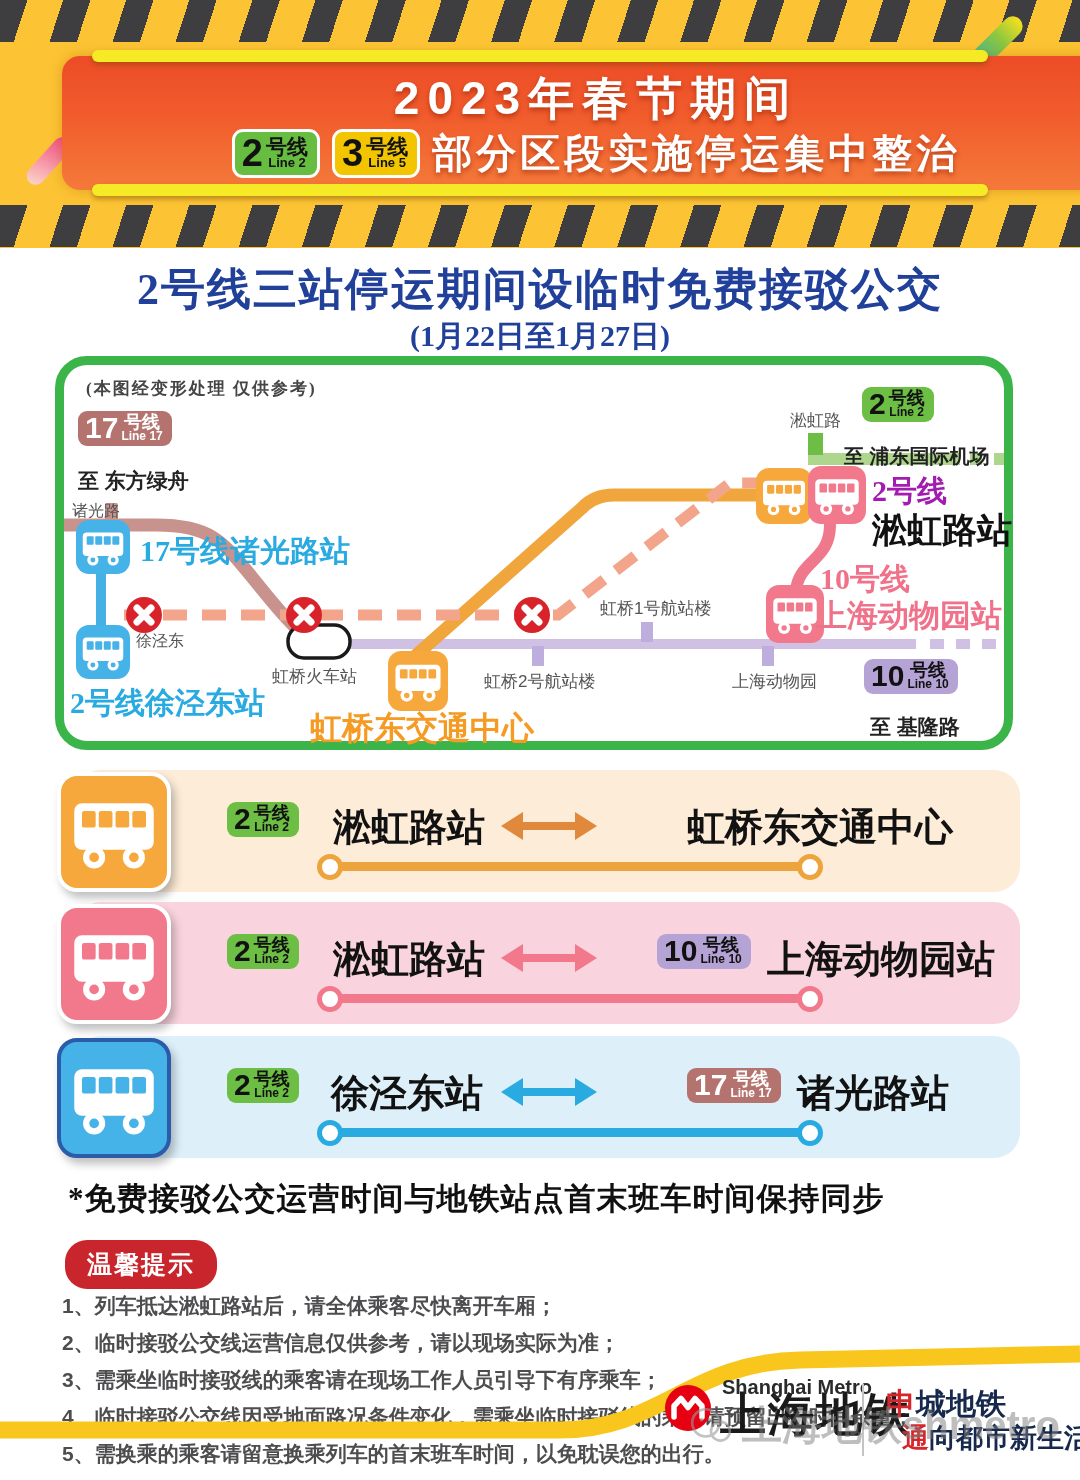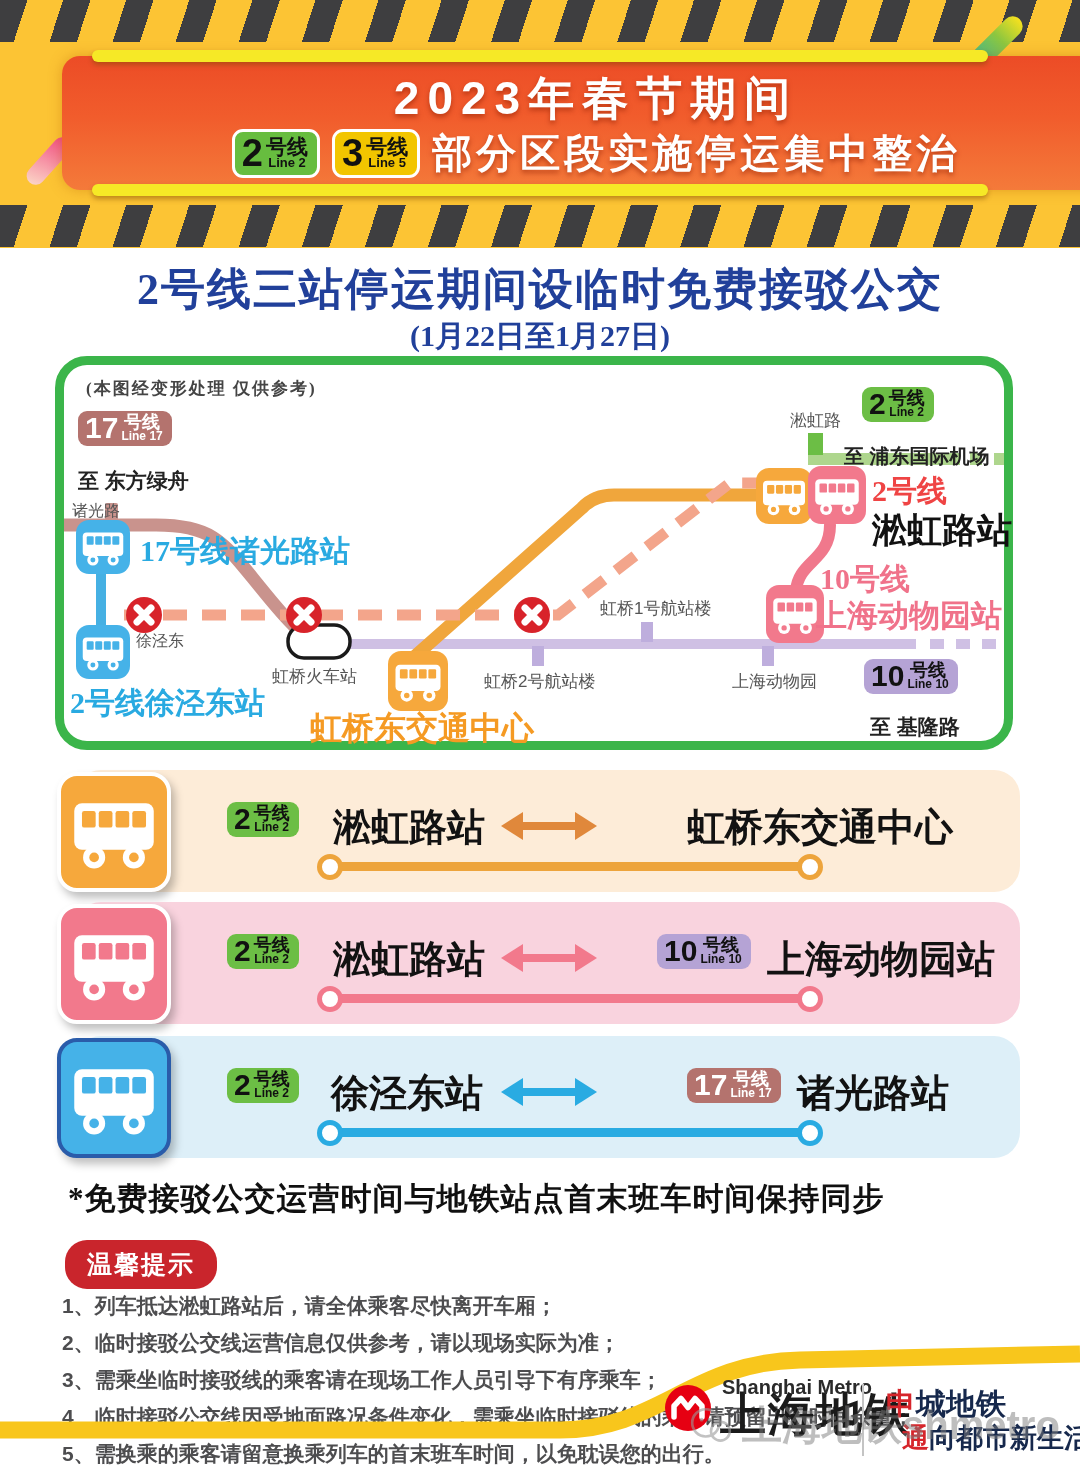--- a/index.html
+++ b/index.html
@@ -235,21 +235,21 @@
           <rect x="6" y="11" width="36" height="21" rx="3.5" fill="#fff"></rect>
           <rect x="9.5" y="14.5" width="6.2" height="7.5" rx="1" fill="currentColor"></rect>
           <rect x="17.1" y="14.5" width="6.2" height="7.5" rx="1" fill="currentColor"></rect>
           <rect x="24.7" y="14.5" width="6.2" height="7.5" rx="1" fill="currentColor"></rect>
           <rect x="32.3" y="14.5" width="6.2" height="7.5" rx="1" fill="currentColor"></rect>
           <circle cx="15" cy="35.5" r="5" fill="#fff"></circle>
           <circle cx="15" cy="35.5" r="2.2" fill="currentColor"></circle>
           <circle cx="33" cy="35.5" r="5" fill="#fff"></circle>
           <circle cx="33" cy="35.5" r="2.2" fill="currentColor"></circle>
         </svg></div>
-    <div class="lbl kai" style="left:808px;top:106px;font-size:30px;color:#ef4444;">2号线</div>
+    <div class="lbl kai" style="left:808px;top:106px;font-size:30px;color:#a21caf;">2号线</div>
     <div class="lbl kai" style="left:808px;top:142px;font-size:35px;color:#111;">淞虹路站</div>
 
     <div class="busicon" style="left:702px;top:220px;width:58px;height:58px;background:#f2798c;color:#f2798c;"><svg viewBox="0 0 48 48" width="100%" height="100%">
           <rect x="6" y="11" width="36" height="21" rx="3.5" fill="#fff"></rect>
           <rect x="9.5" y="14.5" width="6.2" height="7.5" rx="1" fill="currentColor"></rect>
           <rect x="17.1" y="14.5" width="6.2" height="7.5" rx="1" fill="currentColor"></rect>
           <rect x="24.7" y="14.5" width="6.2" height="7.5" rx="1" fill="currentColor"></rect>
           <rect x="32.3" y="14.5" width="6.2" height="7.5" rx="1" fill="currentColor"></rect>
           <circle cx="15" cy="35.5" r="5" fill="#fff"></circle>
           <circle cx="15" cy="35.5" r="2.2" fill="currentColor"></circle>

